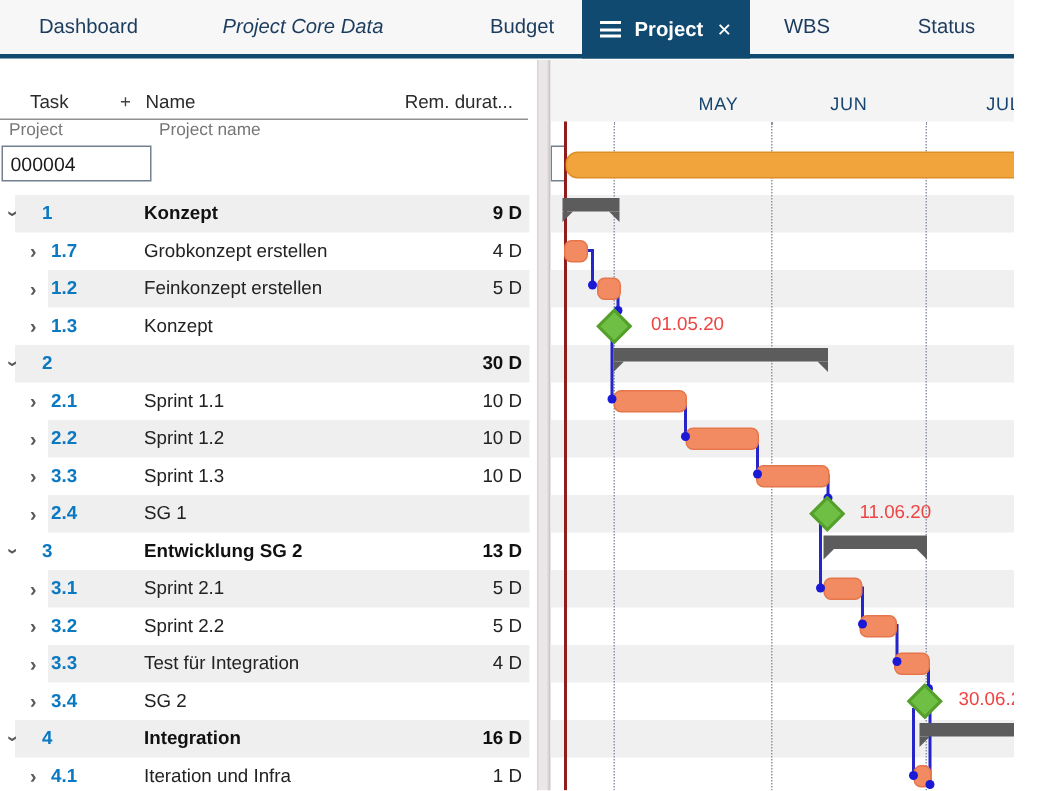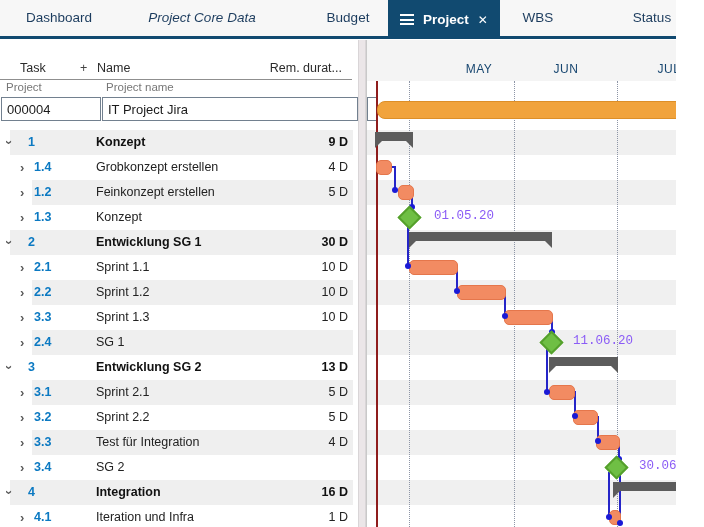--- a/index.html
+++ b/index.html
@@ -48,21 +48,21 @@
   #todayline{position:absolute;top:41px;height:446px;width:2px;background:#8f1d1d;z-index:4;}
   #mini-input{position:absolute;left:0;top:57px;width:9px;height:22px;border:1px solid #72808f;background:#fff;z-index:3;}
   .pbar{position:absolute;height:16px;background:#f1a33c;border:1px solid #dd8f28;border-radius:8px;z-index:6;cursor:pointer;}
   .tbar{position:absolute;height:13px;background:#f28b62;border:1px solid #e5764b;border-radius:5px;z-index:6;cursor:pointer;}
   .sbar{position:absolute;height:9px;background:#5c5c5c;z-index:6;cursor:pointer;}
   .sbar:before,.sbar:after{content:"";position:absolute;bottom:-7px;width:0;height:0;border-top:7px solid #5c5c5c;}
   .sbar:before{left:0;border-right:7px solid transparent;}
   .sbar:after{right:0;border-left:7px solid transparent;}
   .mstone{position:absolute;width:13px;height:13px;background:#6fbf44;border:2px solid #55a02c;
           transform:rotate(45deg);z-index:7;cursor:pointer;}
-  .mlabel{position:absolute;font-size:12.5px;color:#8b5cf6;z-index:8;white-space:nowrap;font-family:Liberation Mono, monospace;}
+  .mlabel{position:absolute;font-size:12.5px;color:#ef4444;z-index:8;white-space:nowrap;}
   .dep{position:absolute;width:2px;background:#2525c8;z-index:5;}
   .dstub{position:absolute;height:2px;background:#2525c8;z-index:5;}
   .ddot{position:absolute;width:6px;height:6px;border-radius:50%;background:#1a1ad6;z-index:7;}
 </style>
 </head>
 <body>
 
 <div id="app">
   <div id="tabbar">
       <div class="tab" style="left: 59px;">Dashboard</div>
@@ -71,69 +71,67 @@
       <div class="tab-active" style="left: 388px; width: 112px;">
         <div class="hamburger">
           <i></i>
           <i></i>
           <i></i>
         </div>
         <div class="lbl">Project</div>
         <div class="closex">✕</div>
       </div>
       <div class="tab" style="left: 538px;">WBS</div>
-      <div class="tab" style="left: 652px;">Status</div>
+      <div class="tab" style="left: 631px;">Status</div>
     </div>
   <div id="tab-underline"></div>
 
   <div id="lpanel">
     <div id="thead">
       <span style="left:20px">Task</span>
       <span style="left:80px;color:#444">+</span>
       <span style="left:97px">Name</span>
       <span style="right:10px">Rem. durat...</span>
     </div>
     <div id="lbls">
       <span style="left:6px">Project</span>
       <span style="left:106px">Project name</span>
     </div>
     <input class="pinput" style="left: 1px; width: 88px;" value="000004">
-    <input class="pinput" style="left: 102px; width: 244px;" value="IT Project Jira">
     <div id="rows">
         <div class="trow parent">
           <div class="stripe" style="left: 10px;"></div>
           <div class="chev down" style="left: 7px;">›</div>
           <div class="num" style="left: 28px;">1</div>
           <div class="nm">Konzept</div>
           <div class="dur">9 D</div>
         </div>
         <div class="trow">
           <div class="chev" style="left: 20px;">›</div>
-          <div class="num" style="left: 34px;">1.4</div>
+          <div class="num" style="left: 34px;">1.7</div>
           <div class="nm">Grobkonzept erstellen</div>
           <div class="dur">4 D</div>
         </div>
         <div class="trow">
           <div class="stripe" style="left: 32px;"></div>
           <div class="chev" style="left: 20px;">›</div>
           <div class="num" style="left: 34px;">1.2</div>
           <div class="nm">Feinkonzept erstellen</div>
           <div class="dur">5 D</div>
         </div>
         <div class="trow">
           <div class="chev" style="left: 20px;">›</div>
           <div class="num" style="left: 34px;">1.3</div>
           <div class="nm">Konzept</div>
           <div class="dur"></div>
         </div>
         <div class="trow parent">
           <div class="stripe" style="left: 10px;"></div>
           <div class="chev down" style="left: 7px;">›</div>
           <div class="num" style="left: 28px;">2</div>
-          <div class="nm">Entwicklung SG 1</div>
           <div class="dur">30 D</div>
         </div>
         <div class="trow">
           <div class="chev" style="left: 20px;">›</div>
           <div class="num" style="left: 34px;">2.1</div>
           <div class="nm">Sprint 1.1</div>
           <div class="dur">10 D</div>
         </div>
         <div class="trow">
           <div class="stripe" style="left: 32px;"></div>

